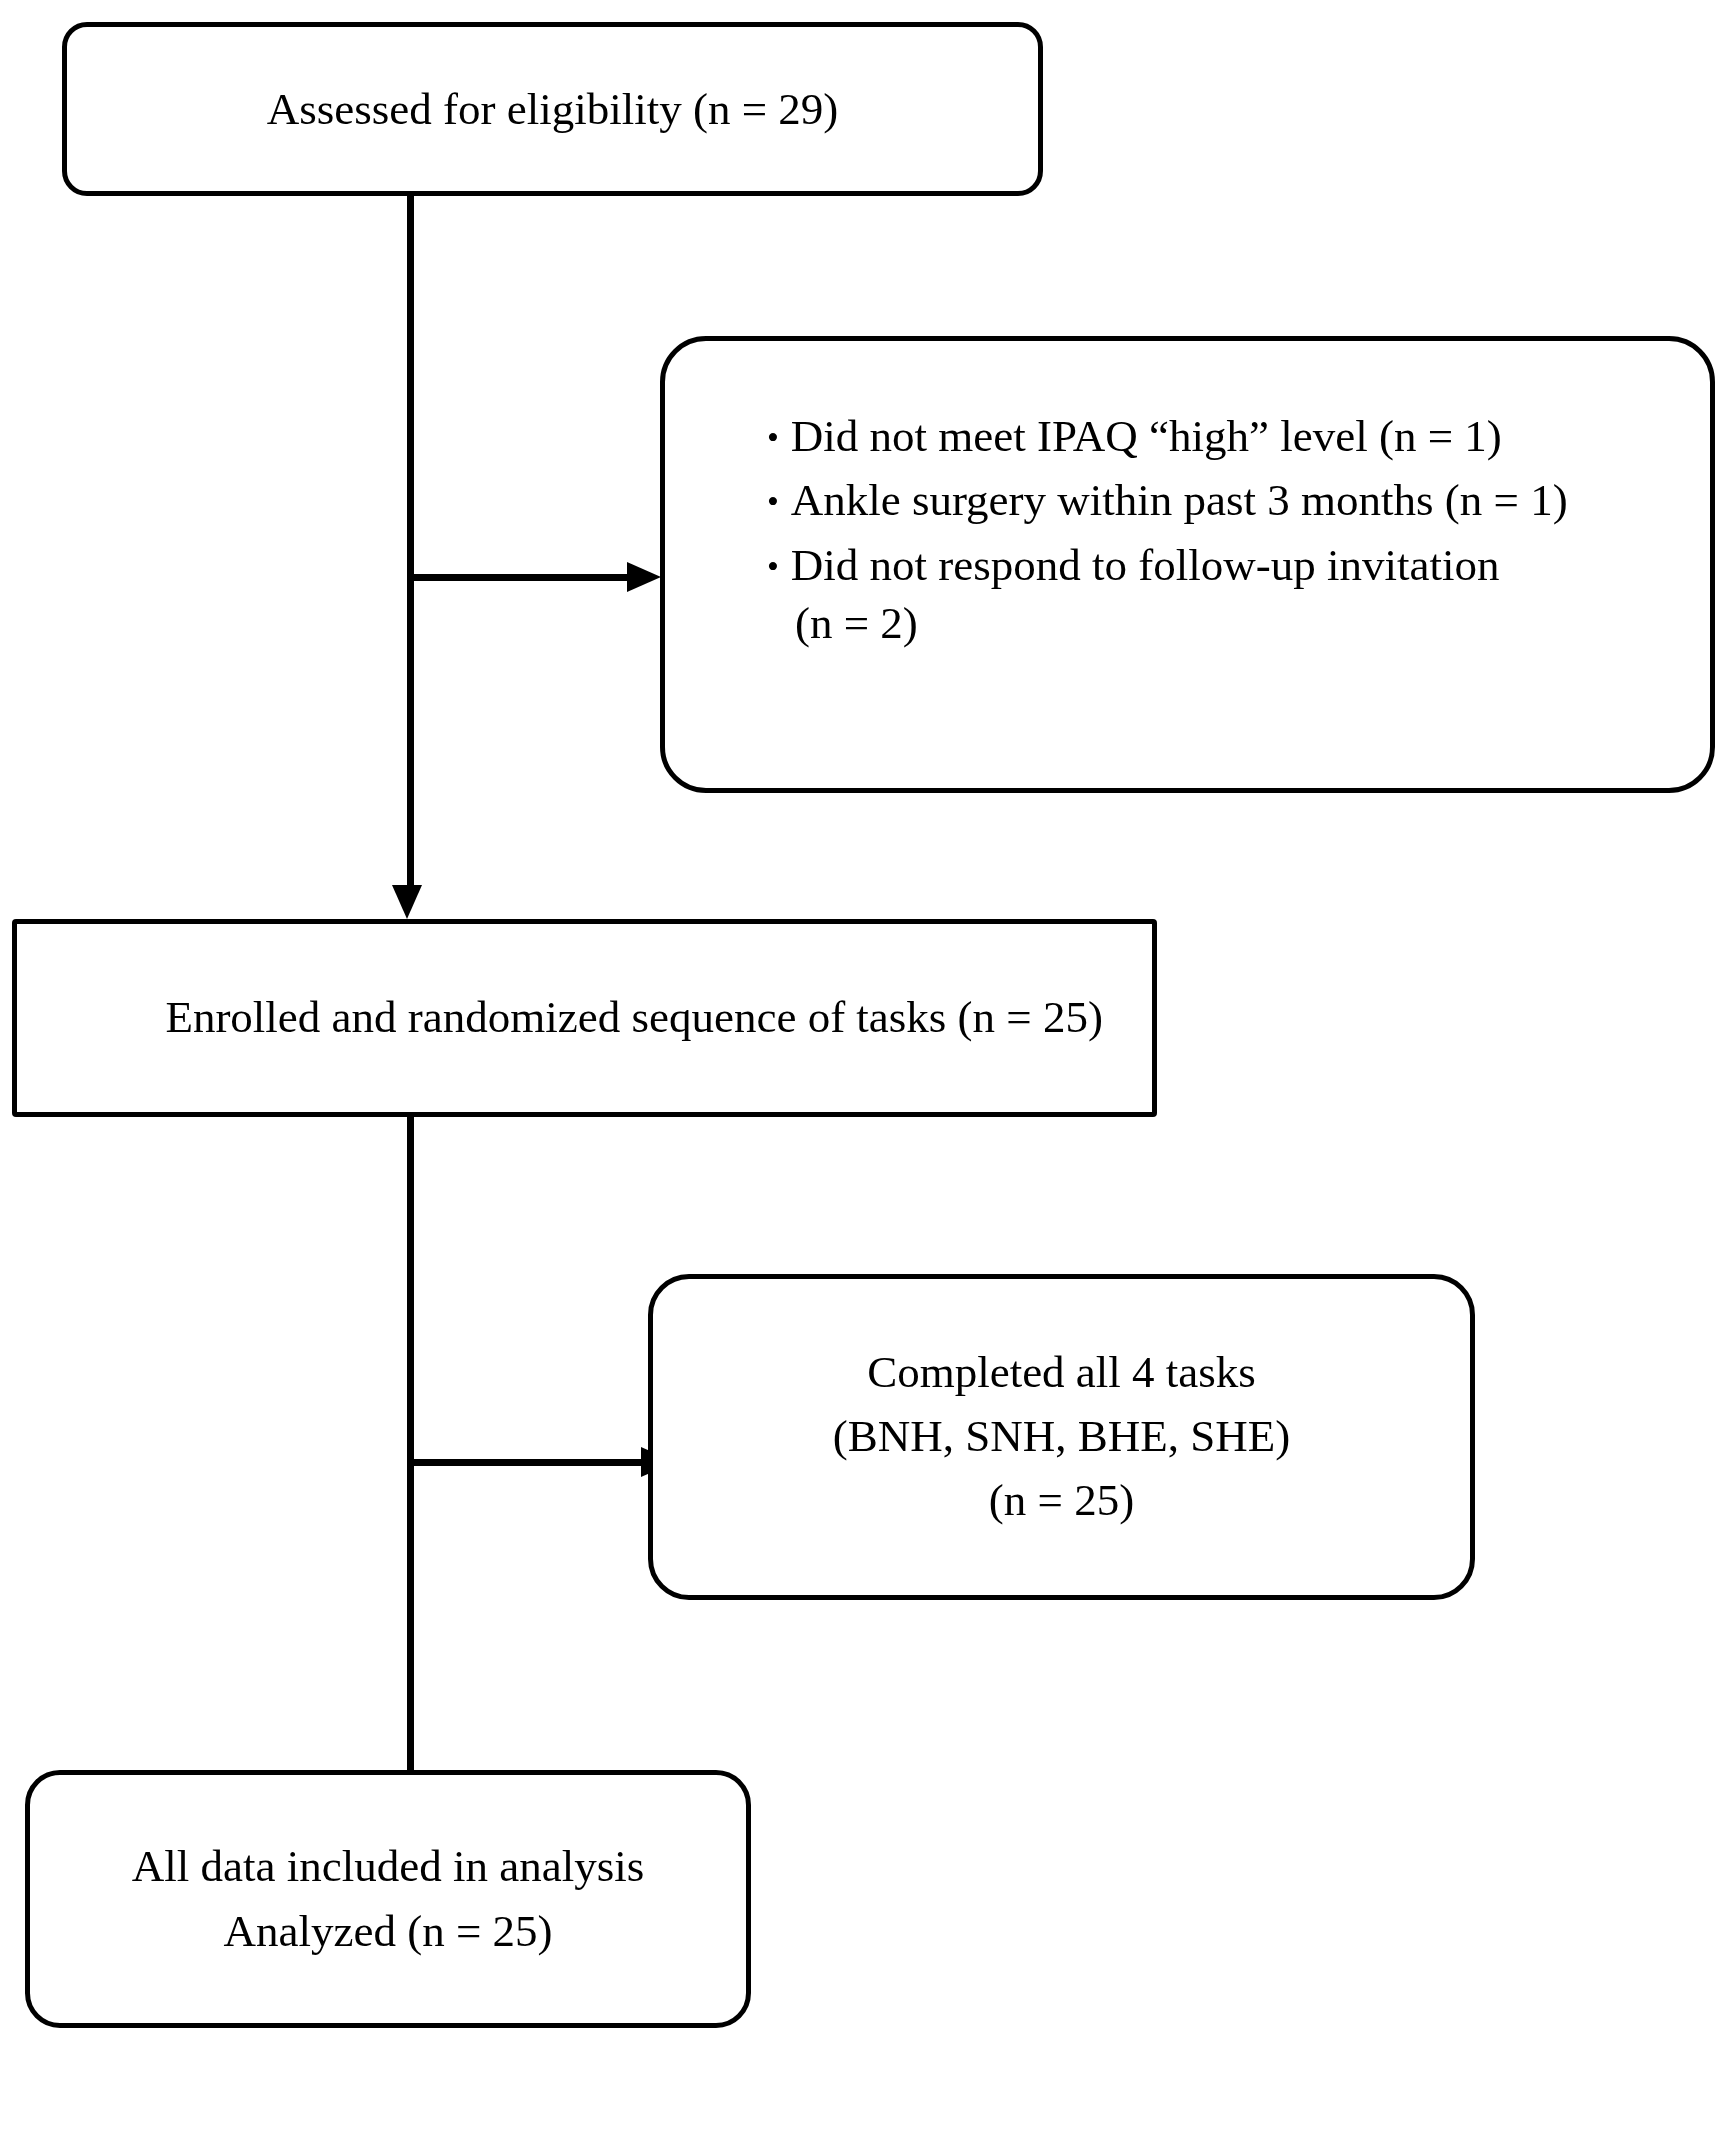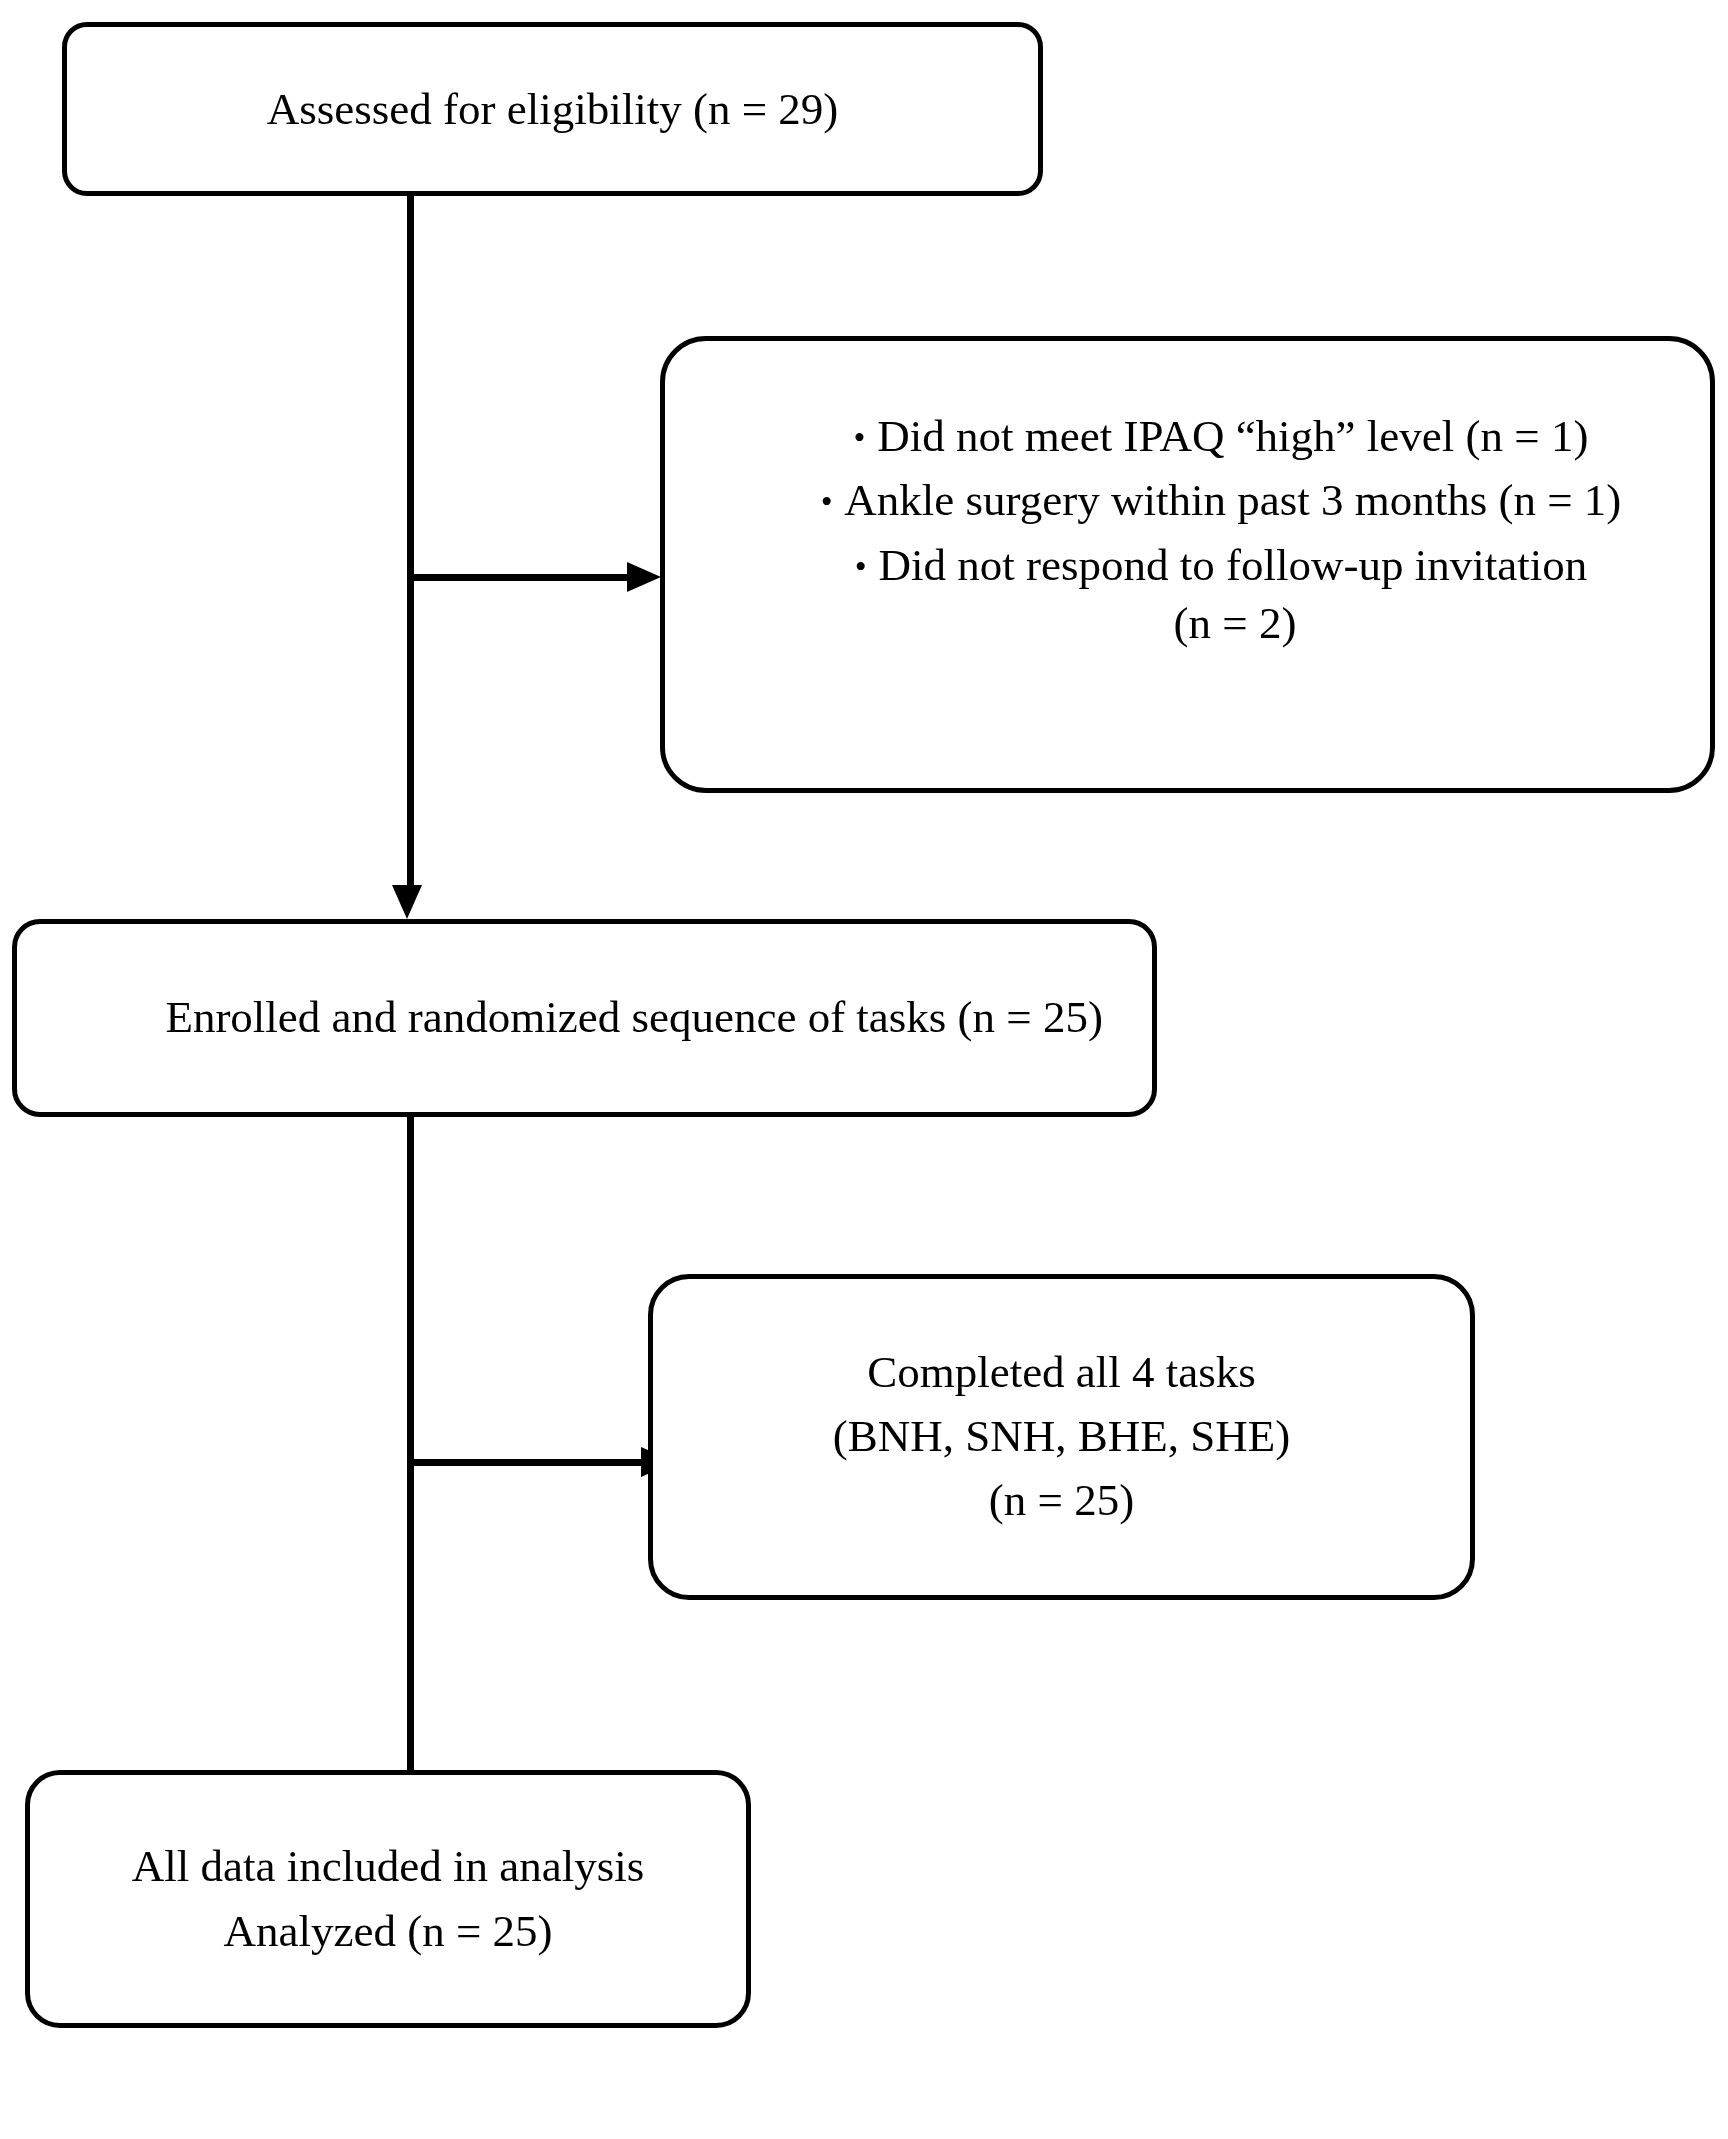--- a/index.html
+++ b/index.html
@@ -65,35 +65,34 @@
     margin: 13px 0 0 0;
     padding: 0 0 0 57px;
   }
   #box-excluded ul.reason-list li {
     font-size: 45px;
     line-height: 1.30;
     text-indent: -28px;
     padding-left: 28px;
     margin-bottom: 5.9px;
     white-space: pre-line;
-    text-align: center;
   }
   #box-excluded ul.reason-list li .bullet {
     font-size: 34px;
     vertical-align: 0.06em;
     padding-right: 11.8px;
   }
 
   
   #box-enrolled {
     left: 12.4px;
     top: 919px;
     width: 1145px;
     height: 198px;
-    border-radius: 28px;
+    border-radius: 4px;
   }
   #box-enrolled .box-text {
     font-size: 45px;
     text-align: left;
     padding-left: 148px;
   }
 
   
   #box-completed {
     left: 648px;

